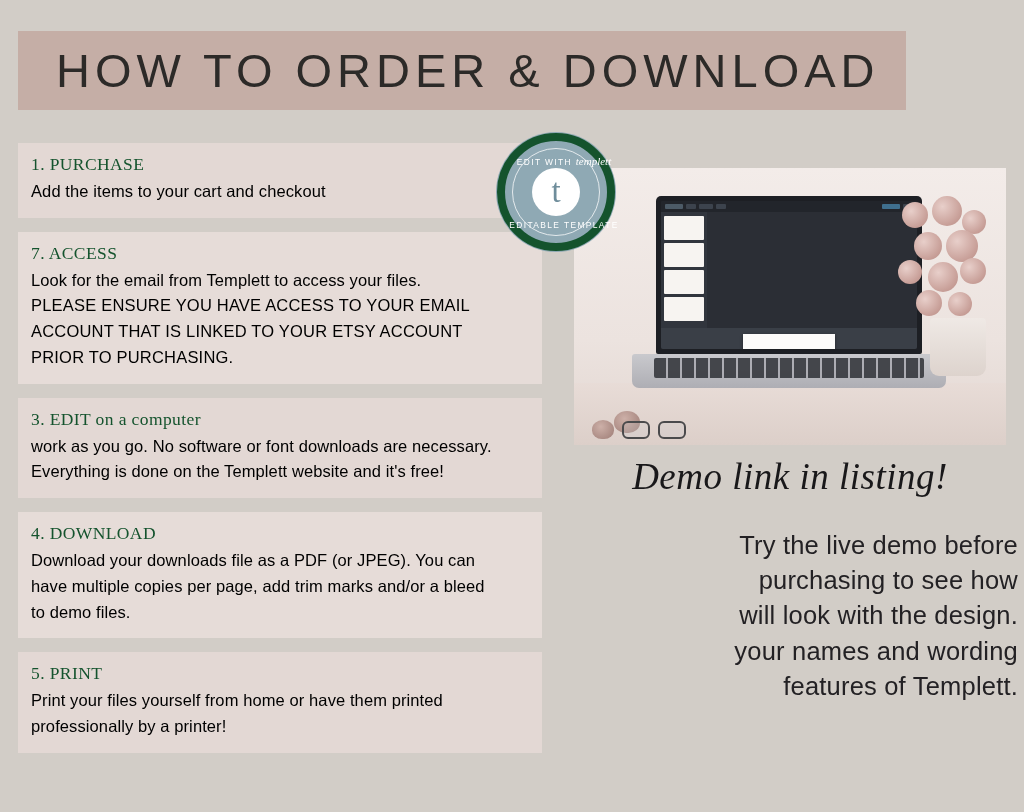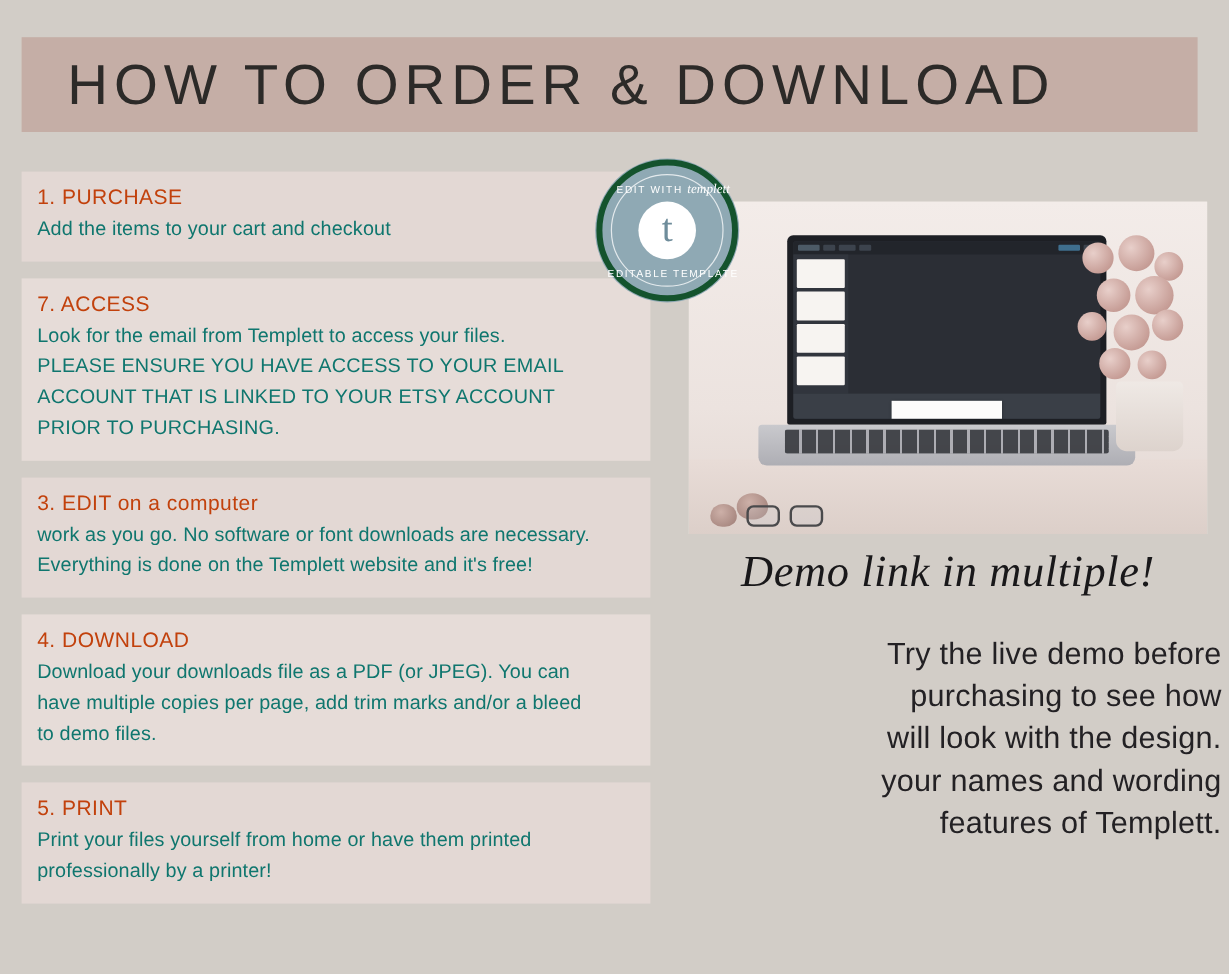--- a/index.html
+++ b/index.html
@@ -13,21 +13,21 @@
   #page {
     position: relative;
     width: 1024px; height: 812px;
     background: #d2cdc7;
   }
 
   
   .header-band {
     position: absolute;
     left: 18px; top: 31px;
-    width: 980px; height: 79px;
+    width: 888px; height: 79px;
     background: #c5aea6;
     display: flex;
     align-items: center;
     padding-left: 38px;
   }
   .header-title {
     font-family: "Liberation Sans", sans-serif;
     font-weight: 300;
     font-size: 47px;
     letter-spacing: 5px;
@@ -42,42 +42,43 @@
     width: 524px;
   }
   .step-block {
     background: #e3d8d4;
     padding: 11px 16px 13px 13px;
     margin-bottom: 14px;
   }
   .step-block.alt { background: #e6dcd8; }
   .step-title {
     font-size: 17.5px;
-    color: #c2410c;
+    color: #14532d;
     font-weight: 400;
     letter-spacing: 0.4px;
     margin-bottom: 4px;
+    font-family: Liberation Serif, serif;
   }
   .step-line {
     font-size: 16.5px;
-    color: #0f766e;
+    color: #000000;
     line-height: 1.56;
     font-weight: 300;
     letter-spacing: 0.1px;
   }
   .step-line.caps { letter-spacing: 0.2px; }
 
   
   .badge {
     position: absolute;
     left: 497px; top: 133px;
     width: 118px; height: 118px;
     border-radius: 50%;
     background: #8fa9b4;
-    border: 5px solid #14532d;
+    border: 8px solid #14532d;
     box-shadow: 0 0 0 1px #8fa9b4;
     z-index: 6;
   }
   .badge-inner {
     position: absolute; inset: 7px;
     border-radius: 50%;
     border: 1px solid rgba(255,255,255,.75);
   }
   .badge-t {
     position: absolute;
@@ -382,21 +383,21 @@
 
     <div class="pine" style="left:40px;bottom:12px"></div>
     <div class="pine" style="left:18px;bottom:6px;width:22px;height:19px"></div>
 
     <div class="glasses">
       <div class="gl-lens" style="left:0"></div>
       <div class="gl-lens" style="left:36px"></div>
     </div>
   </div>
 
-  <div class="demo-script">Demo link in multiple!</div>
+  <div class="demo-script">Demo link in listing!</div>
 
   <div class="demo-body">
     <div>Try the live demo before</div>
     <div>purchasing to see how</div>
     <div>will look with the design.</div>
     <div>your names and wording</div>
     <div>features of Templett.</div>
   </div>
 
 </div>

